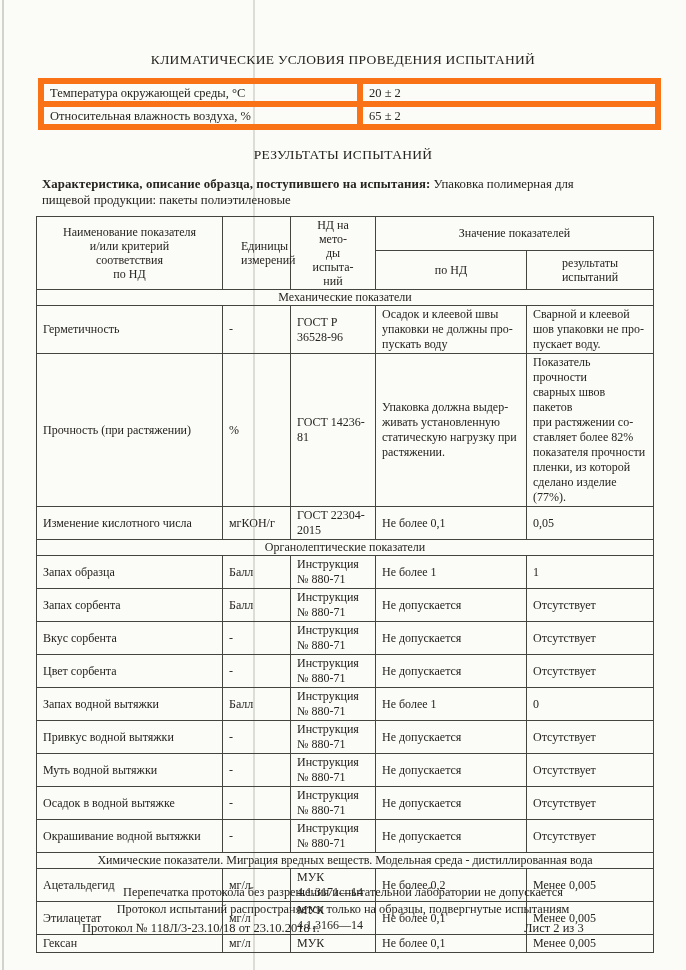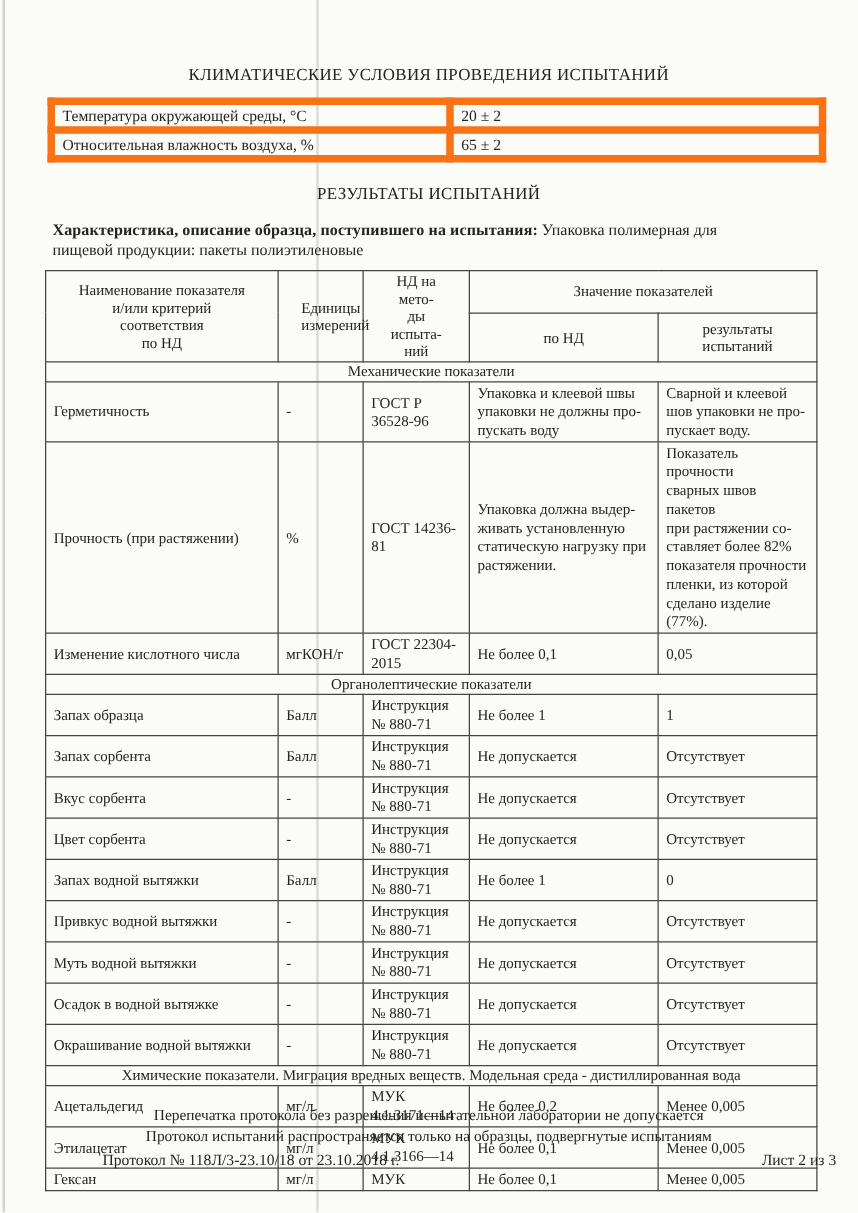--- a/index.html
+++ b/index.html
@@ -45,21 +45,21 @@
   }
   .results thead th{text-align:center;line-height:14px;white-space:pre-line;height:24px;padding:1px 18px;}
   .results .section-row td{text-align:center;height:13px;line-height:13px;padding:1px 3px;font-size:12px;}
   .results td.cell-method,.results td.cell-nd,.results td.cell-result{white-space:pre-line;}
   .outer{border:1.5px solid #3c3c38;}
 
   .footer-note{position:absolute;left:0;width:686px;text-align:center;font-size:12.3px;line-height:14px;}
   .fn-1{top:885px;}
   .fn-2{top:902px;}
   .footer-protocol{position:absolute;left:82px;top:921px;font-size:12.5px;}
-  .footer-page{position:absolute;top:921px;left:557px;width:112px;text-align:right;font-size:12.5px;}
+  .footer-page{position:absolute;top:921px;left:524px;width:112px;text-align:left;font-size:12.5px;}
 </style>
 </head>
 <body>
 
 <div class="page">
   <div class="edge-left"></div>
   <div class="fold-line"></div>
 
   <div class="title title-1">КЛИМАТИЧЕСКИЕ УСЛОВИЯ ПРОВЕДЕНИЯ ИСПЫТАНИЙ</div>
 
@@ -112,21 +112,21 @@
     </thead>
     <tbody>
         <tr class="section-row">
           <td colspan="5">Механические показатели</td>
         </tr>
         <tr>
           <td class="cell-name">Герметичность</td>
           <td class="cell-unit">-</td>
           <td class="cell-method">ГОСТ Р
 36528-96</td>
-          <td class="cell-nd">Упаковка и клеевой швы
+          <td class="cell-nd">Осадок и клеевой швы
 упаковки не должны про-
 пускать воду</td>
           <td class="cell-result">Сварной и клеевой
 шов упаковки не про-
 пускает воду.</td>
         </tr>
         <tr>
           <td class="cell-name">Прочность (при растяжении)</td>
           <td class="cell-unit">%</td>
           <td class="cell-method">ГОСТ 14236-

